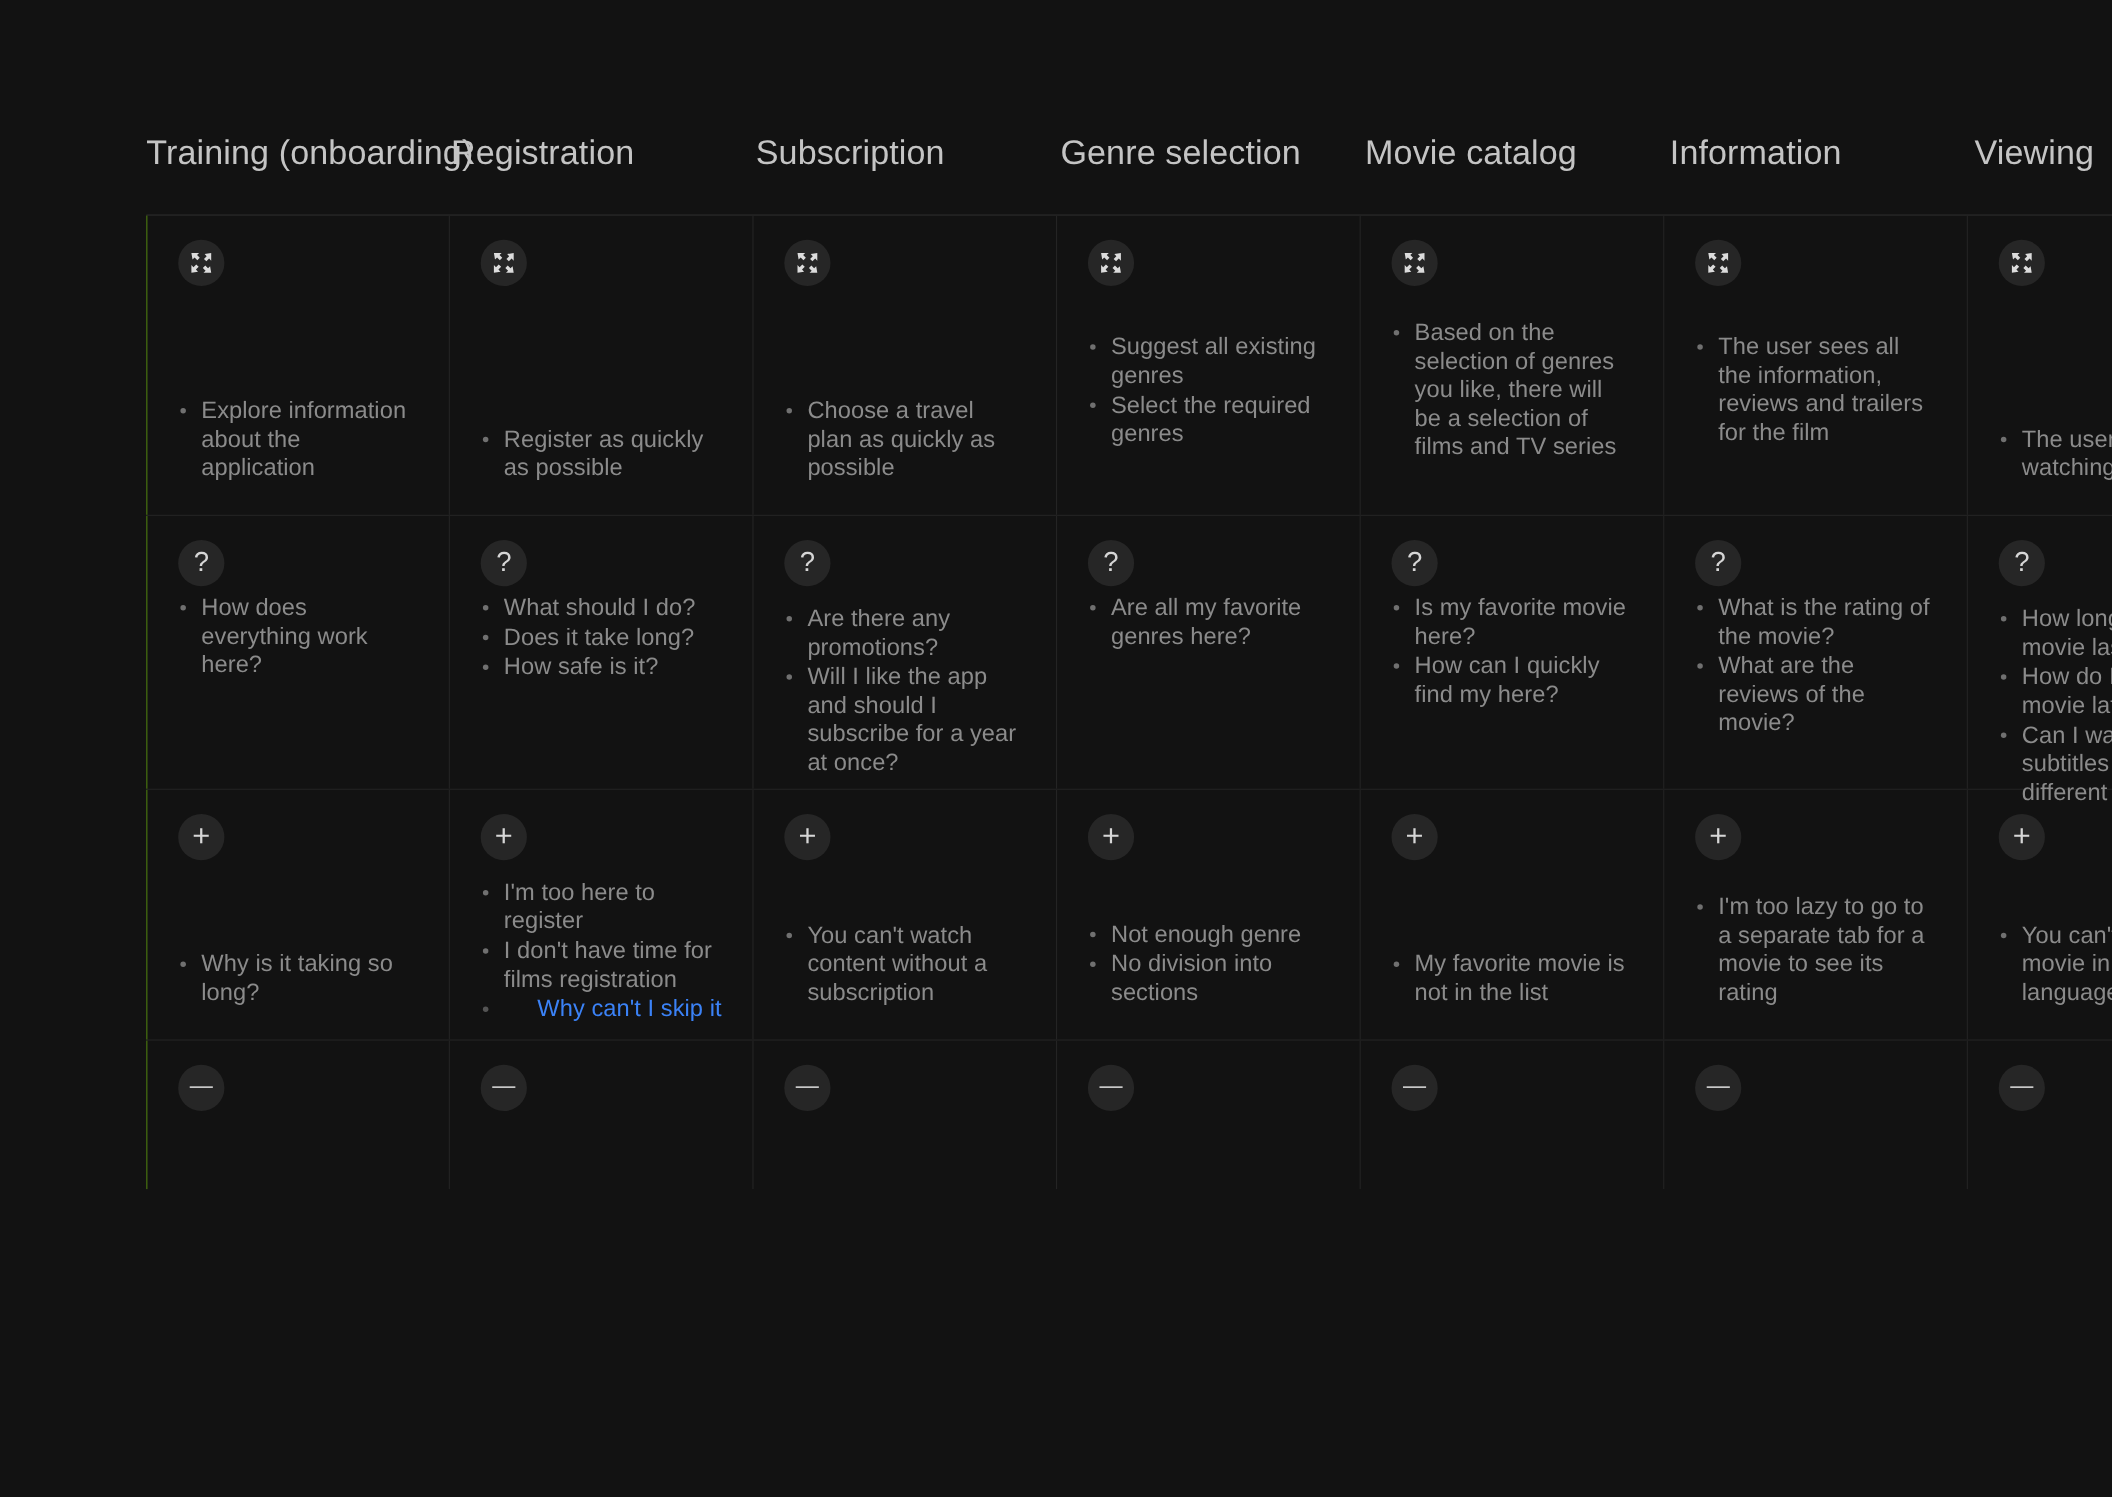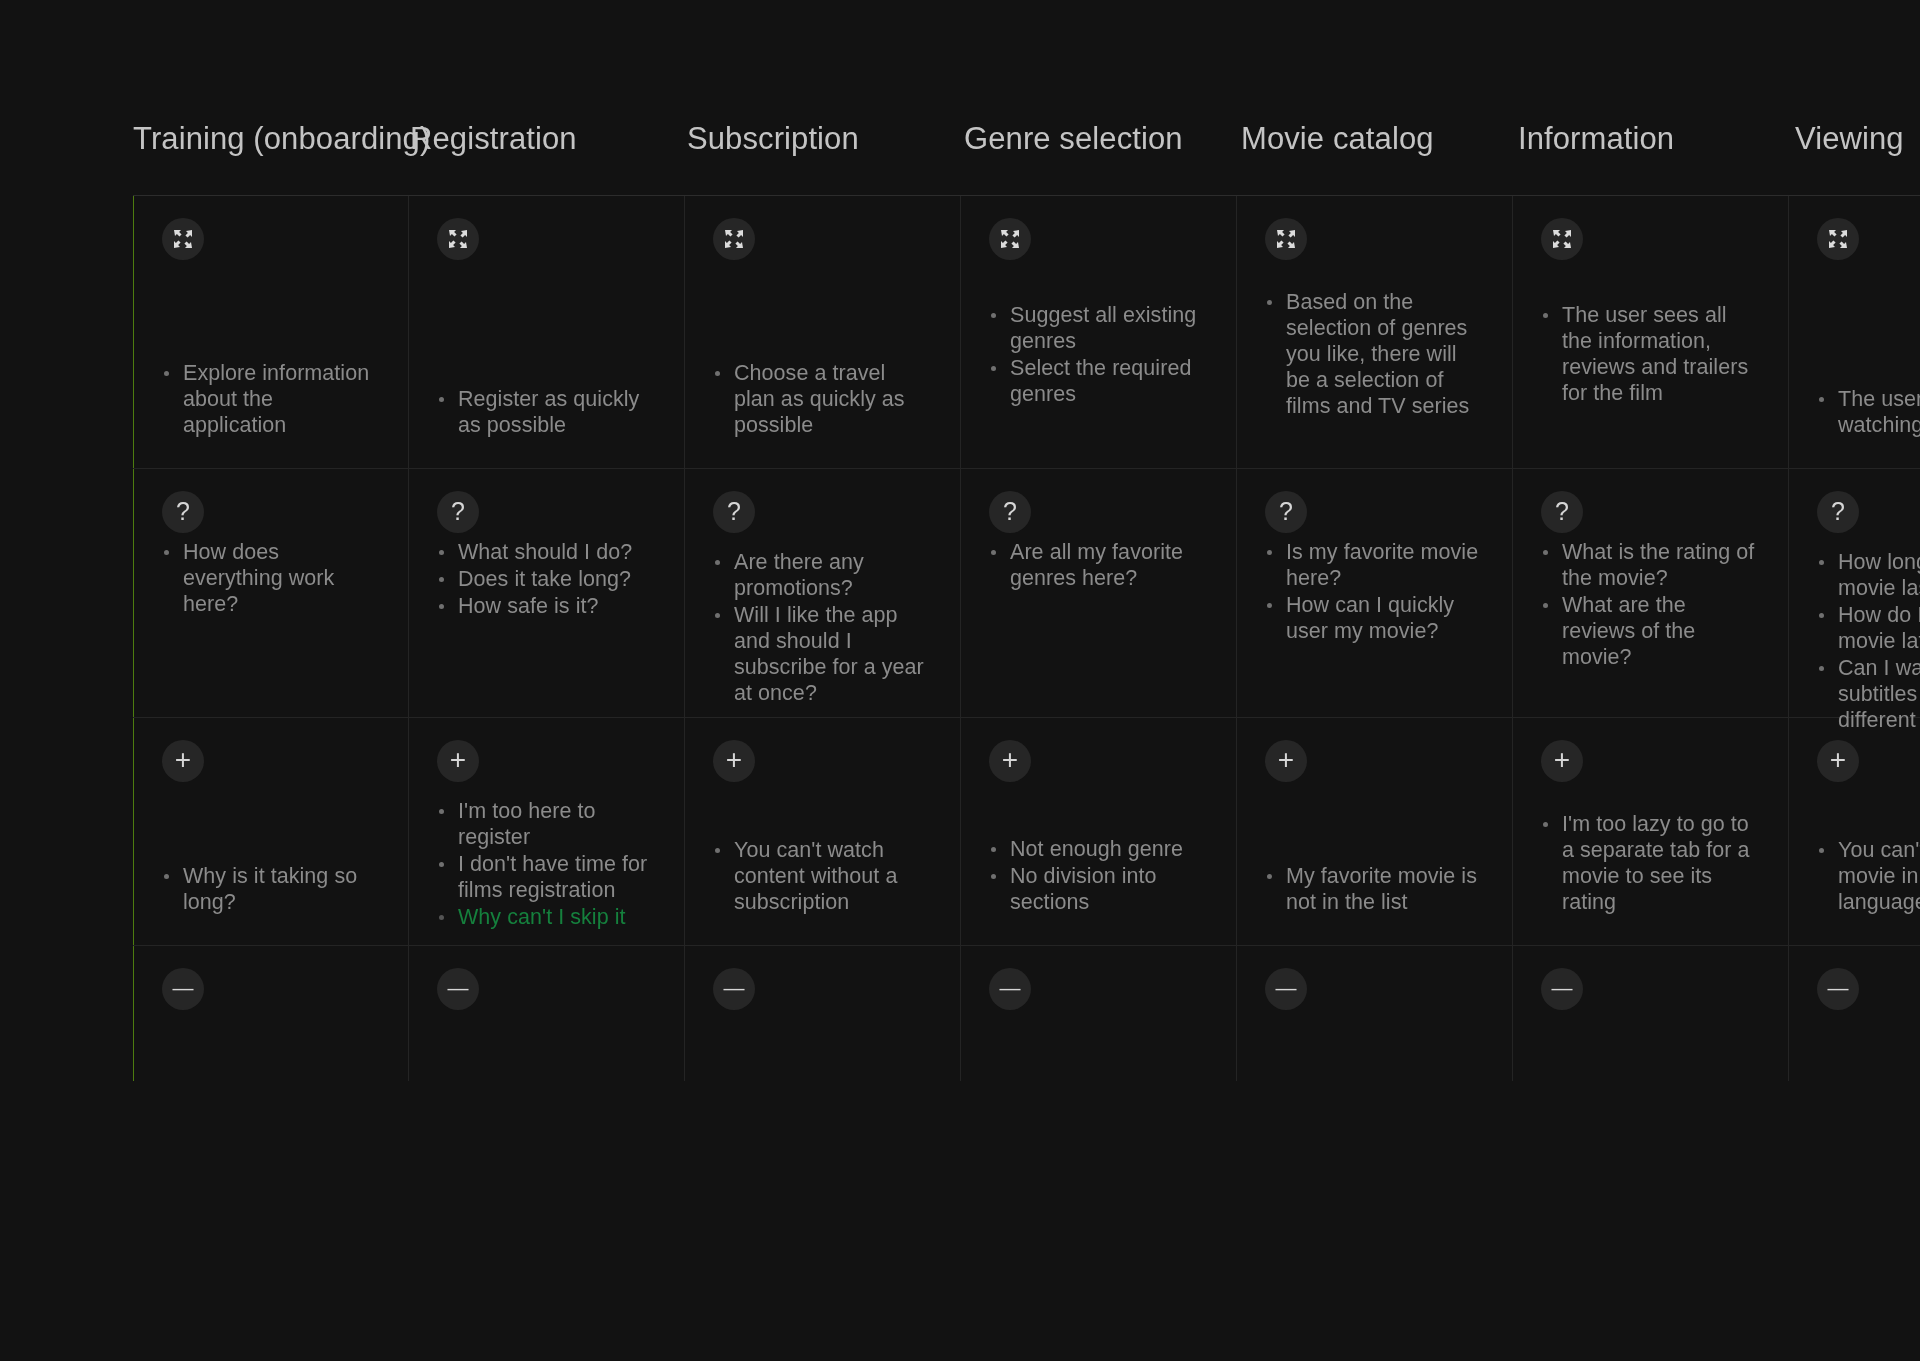--- a/index.html
+++ b/index.html
@@ -136,21 +136,22 @@
     content: "";
     position: absolute;
     left: 2px;
     top: 11px;
     width: 5px;
     height: 5px;
     border-radius: 50%;
     background: #707070;
   }
   .bullets li.dim {
-    color: #15803d;
+    color: #3b82f6;
+    text-align: right;
   }
   .bullets li.dim::before { background: #545454; }
 
   
   .row-goals .bullets { justify-content: flex-end; padding-bottom: 4px; }
   .row-quest .bullets { justify-content: flex-start; padding-bottom: 4px; }
   .row-pain  .bullets { justify-content: flex-end; padding-bottom: 4px; }
 
   .cell.align-top .bullets { justify-content: flex-start; padding-top: 10px; padding-bottom: 0; }
   .cell.align-mid .bullets { justify-content: center; padding-bottom: 0; }
@@ -314,21 +315,21 @@
           <ul class="bullets">
             <li>Are all my favorite genres here?</li>
           </ul>
         </div>
         <div class="cell">
           <div class="badge">
             <span class="glyph">?</span>
           </div>
           <ul class="bullets">
             <li>Is my favorite movie here?</li>
-            <li>How can I quickly user my movie?</li>
+            <li>How can I quickly find my here?</li>
           </ul>
         </div>
         <div class="cell">
           <div class="badge">
             <span class="glyph">?</span>
           </div>
           <ul class="bullets">
             <li>What is the rating of the movie?</li>
             <li>What are the reviews of the movie?</li>
           </ul>

